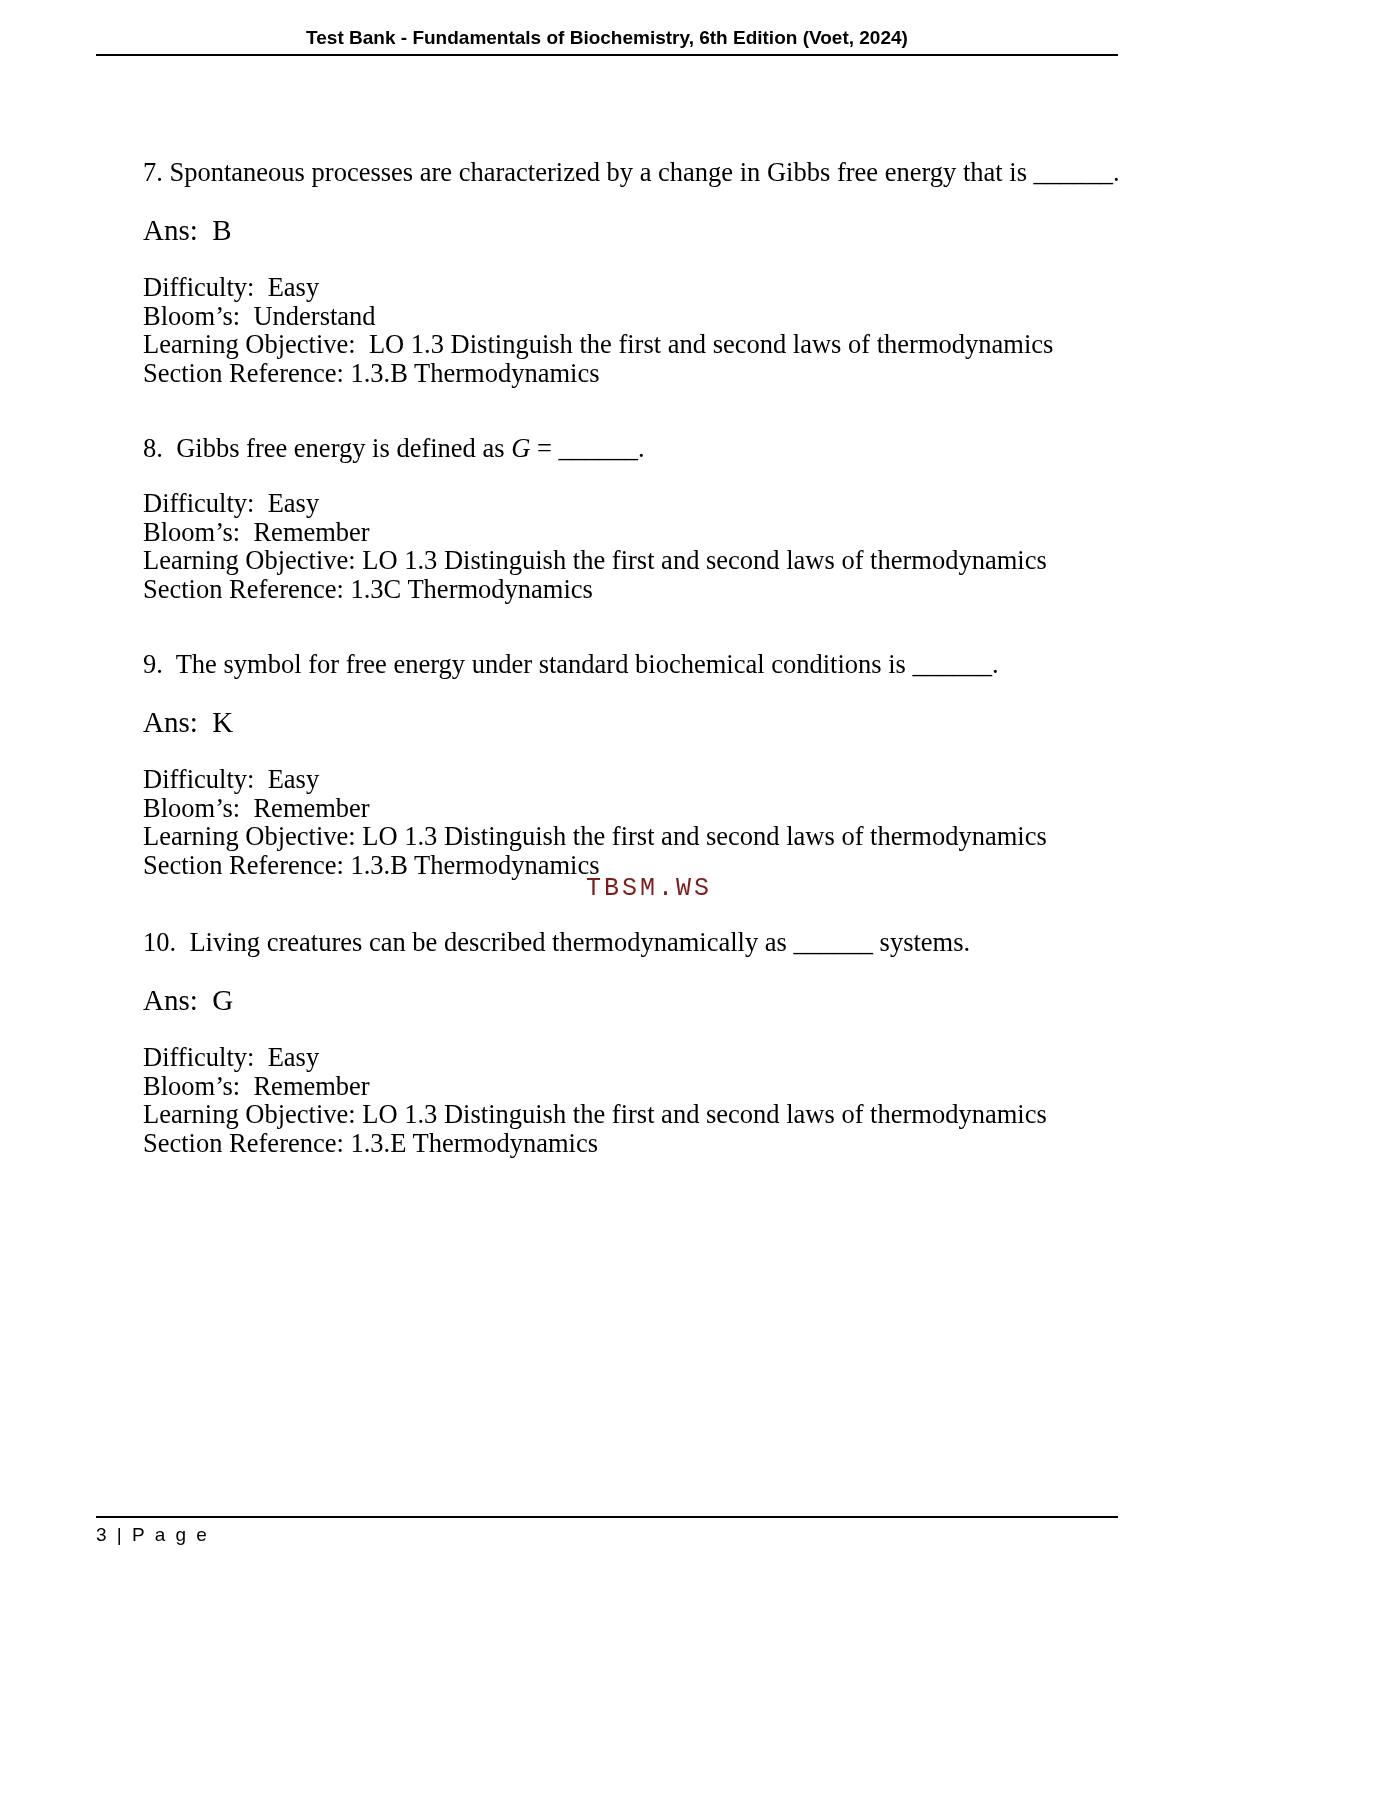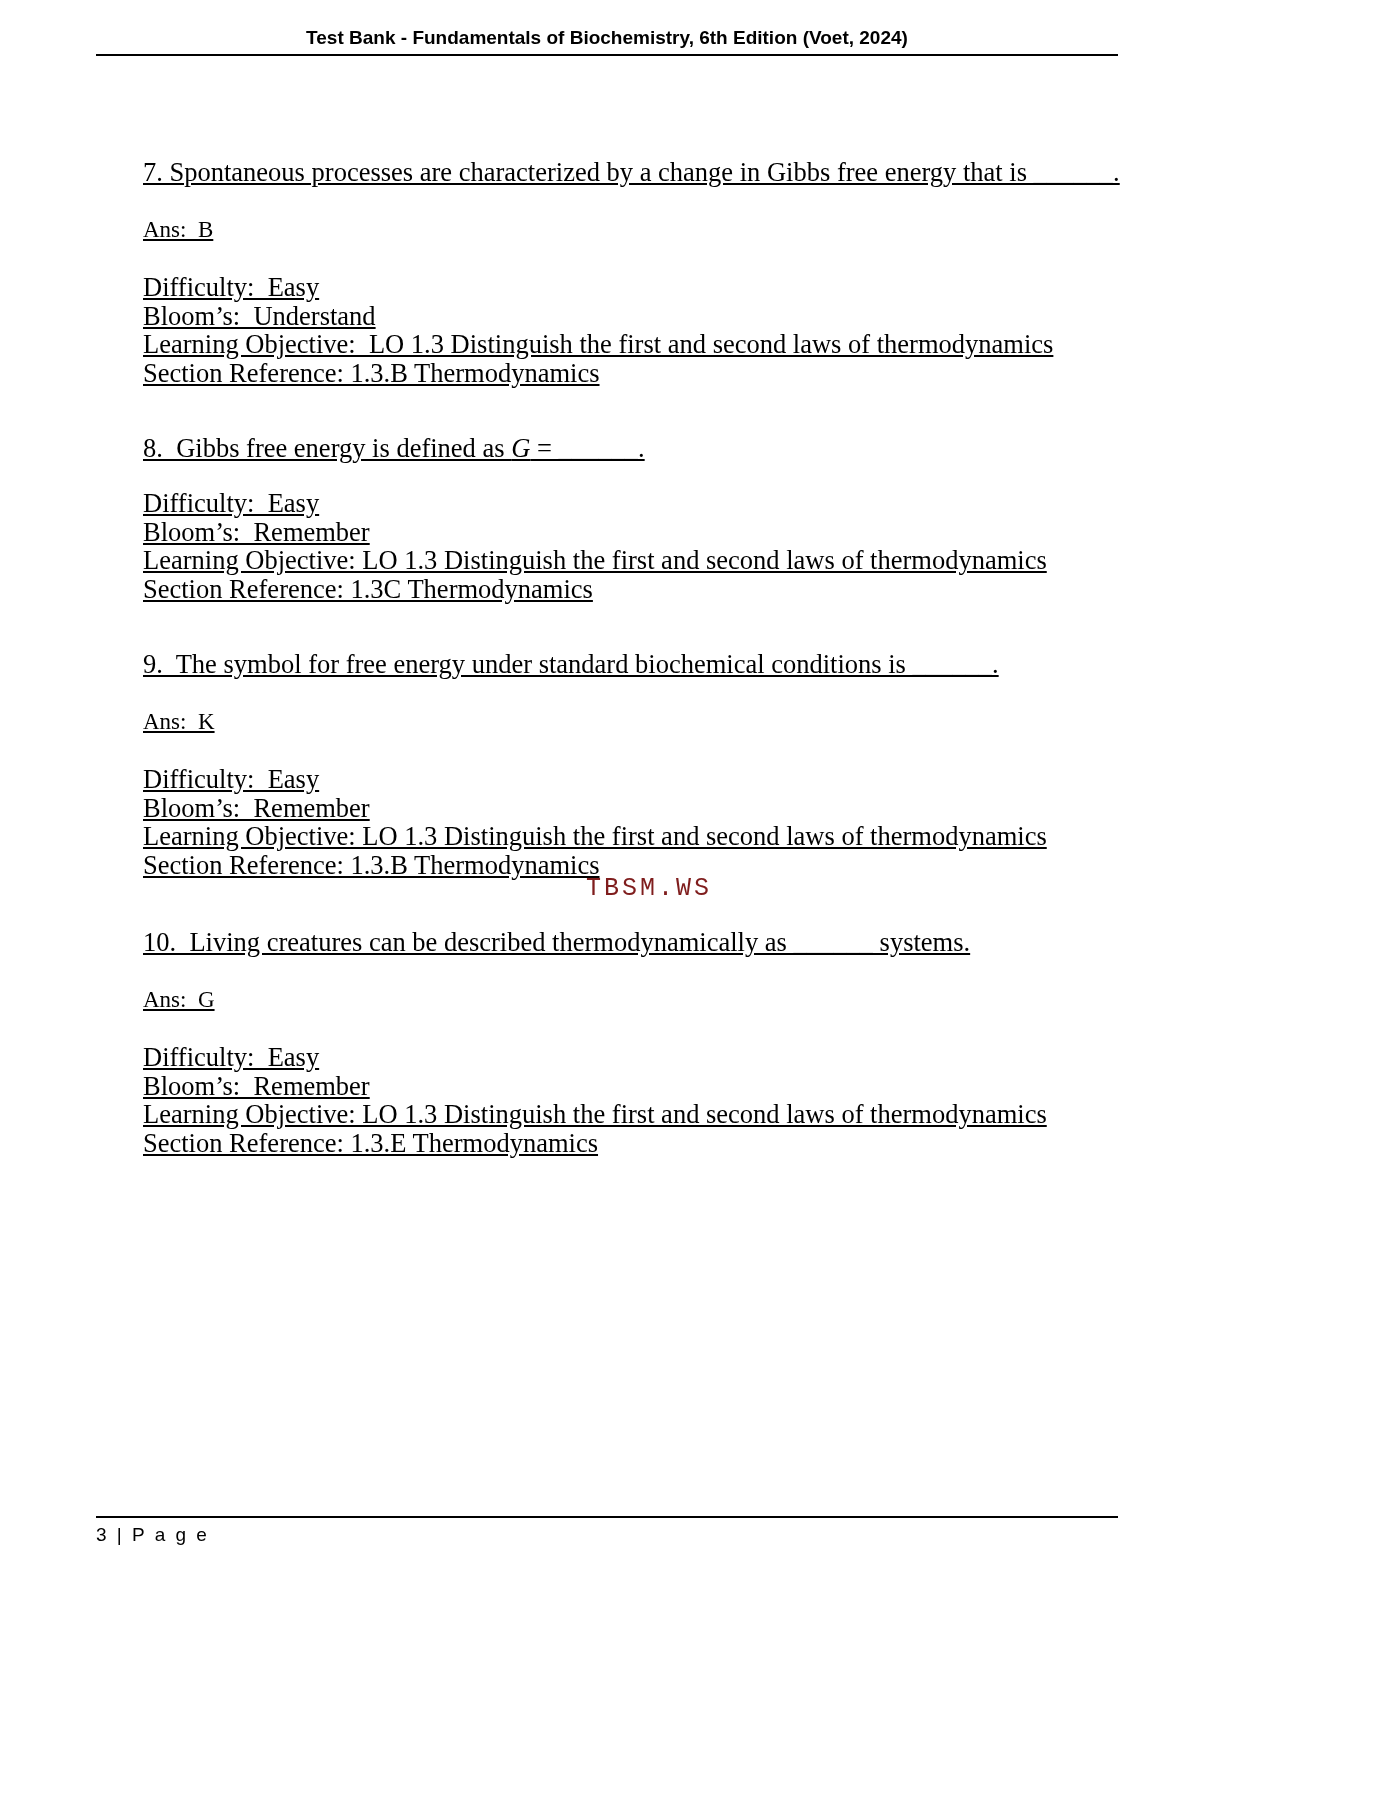--- a/index.html
+++ b/index.html
@@ -45,35 +45,34 @@
   
   .content {
     position: absolute;
     left: 143px;
     top: 155px;
     width: 1010px;
   }
 
   .qblock {
     margin-bottom: 46px;
-    text-decoration: underline;
   }
   .qblock:last-child { margin-bottom: 0; }
 
   .q-line {
     font-size: 26.5px;
     line-height: 34px;
     margin-bottom: 24px;
     white-space: pre-wrap;
   }
   .ital {
     font-style: italic;
   }
   .ans-line {
-    font-size: 23px;
+    font-size: 29px;
     line-height: 34px;
     margin-bottom: 26px;
     white-space: pre-wrap;
   }
   .meta {
     font-size: 26.5px;
     line-height: 28.5px;
   }
   .meta div {
     white-space: pre-wrap;

